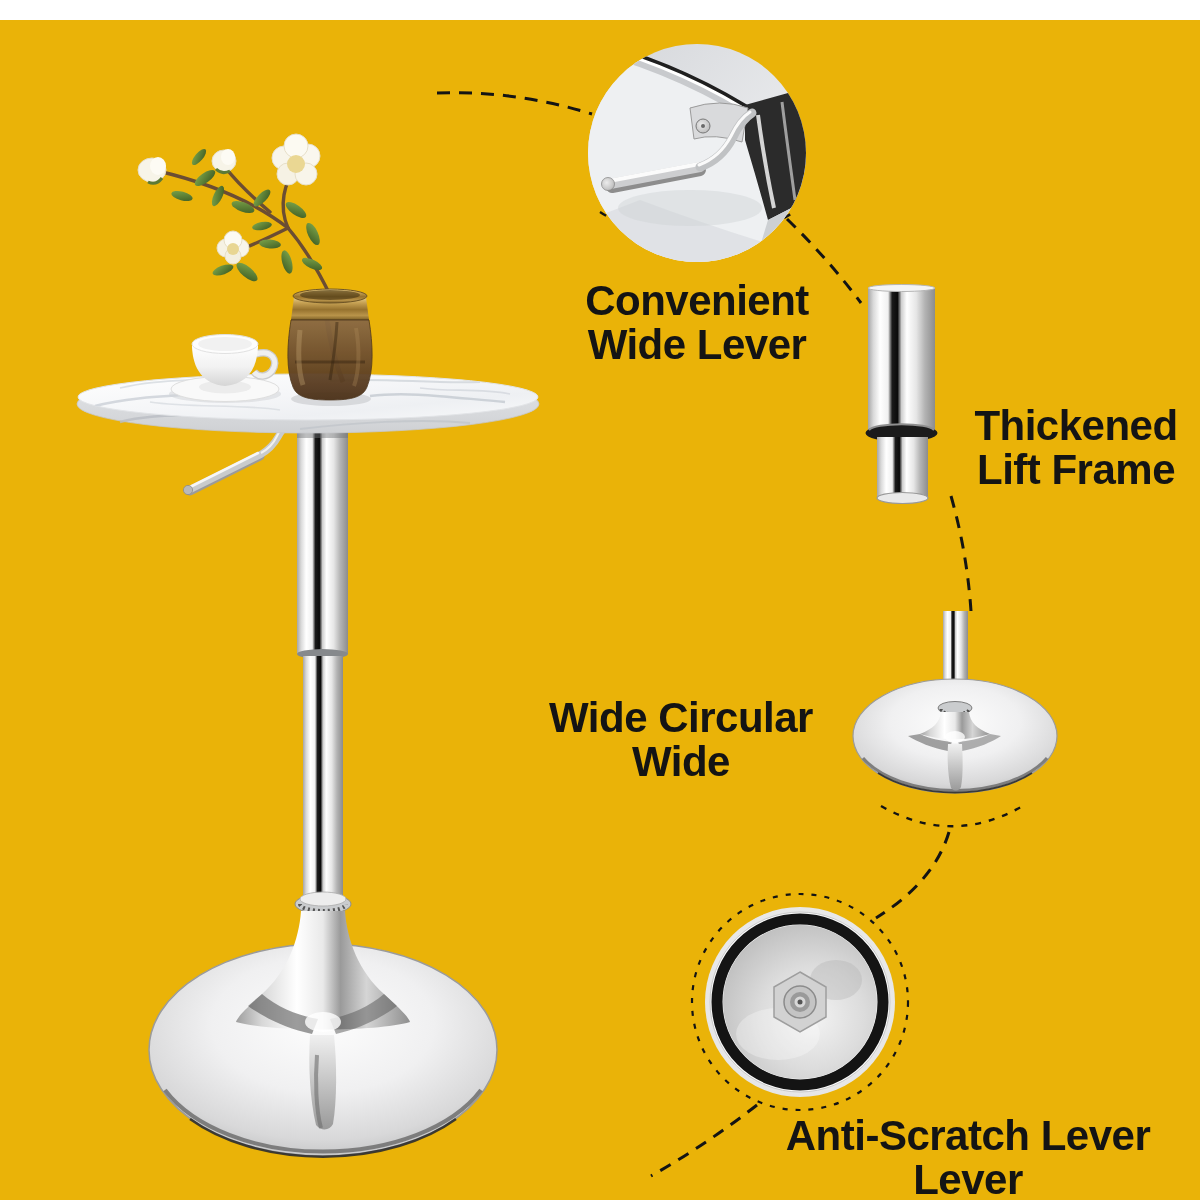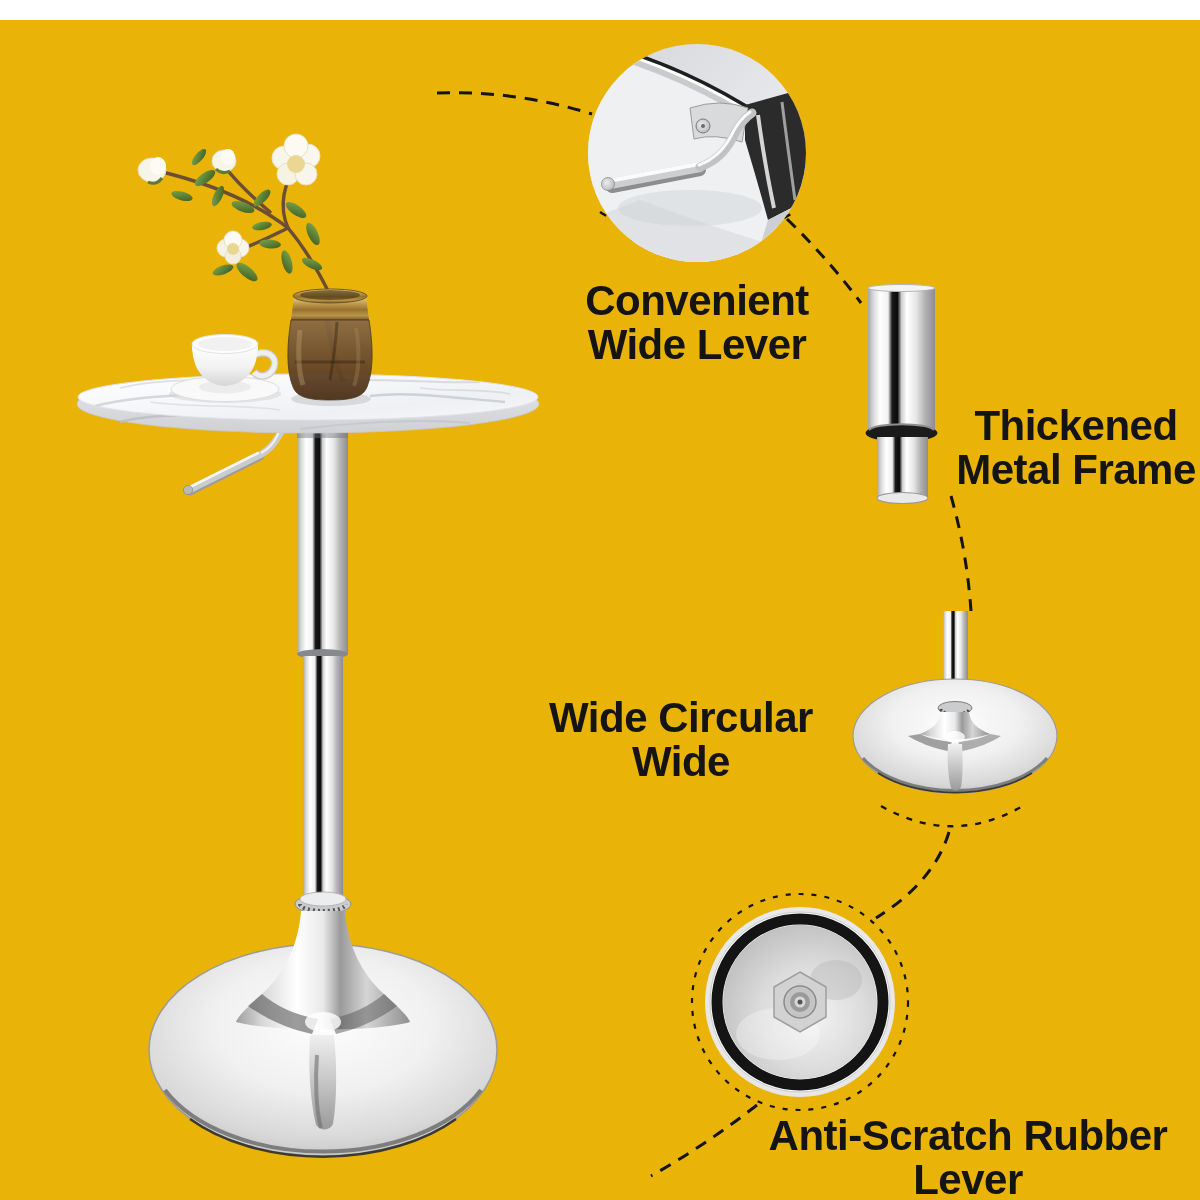--- a/index.html
+++ b/index.html
@@ -309,24 +309,24 @@
     <circle cx="800" cy="982" r="2.5" fill="#555555"></circle>
   </g>
 </svg>
 
   <div class="label" style="left:697px; top:259px;">
     <span>Convenient</span>
     <span>Wide Lever</span>
   </div>
   <div class="label" style="left:1076px; top:384px;">
     <span>Thickened</span>
-    <span>Metal Frame</span>
+    <span>Lift Frame</span>
   </div>
   <div class="label" style="left:681px; top:676px;">
     <span>Wide Circular</span>
     <span>Wide</span>
   </div>
   <div class="label" style="left:968px; top:1094px;">
-    <span>Anti-Scratch Rubber</span>
+    <span>Anti-Scratch Lever</span>
     <span>Lever</span>
   </div>
 
 </div>
 
 </body></html>

